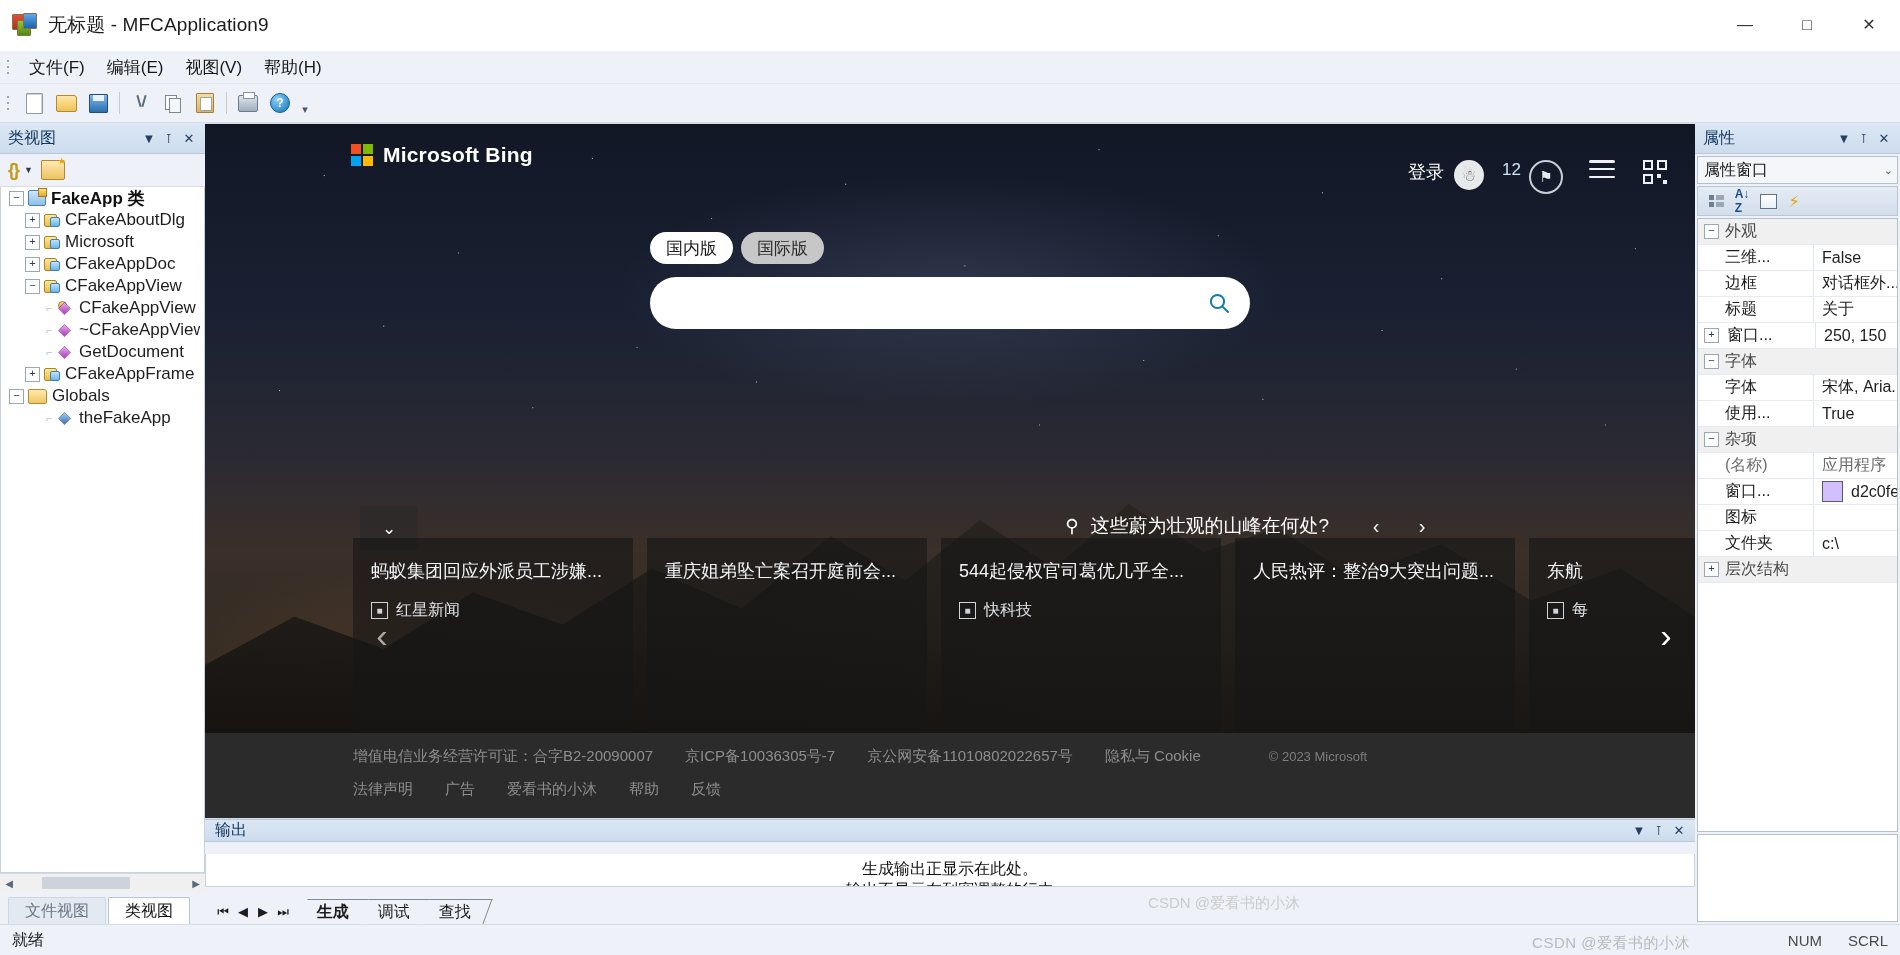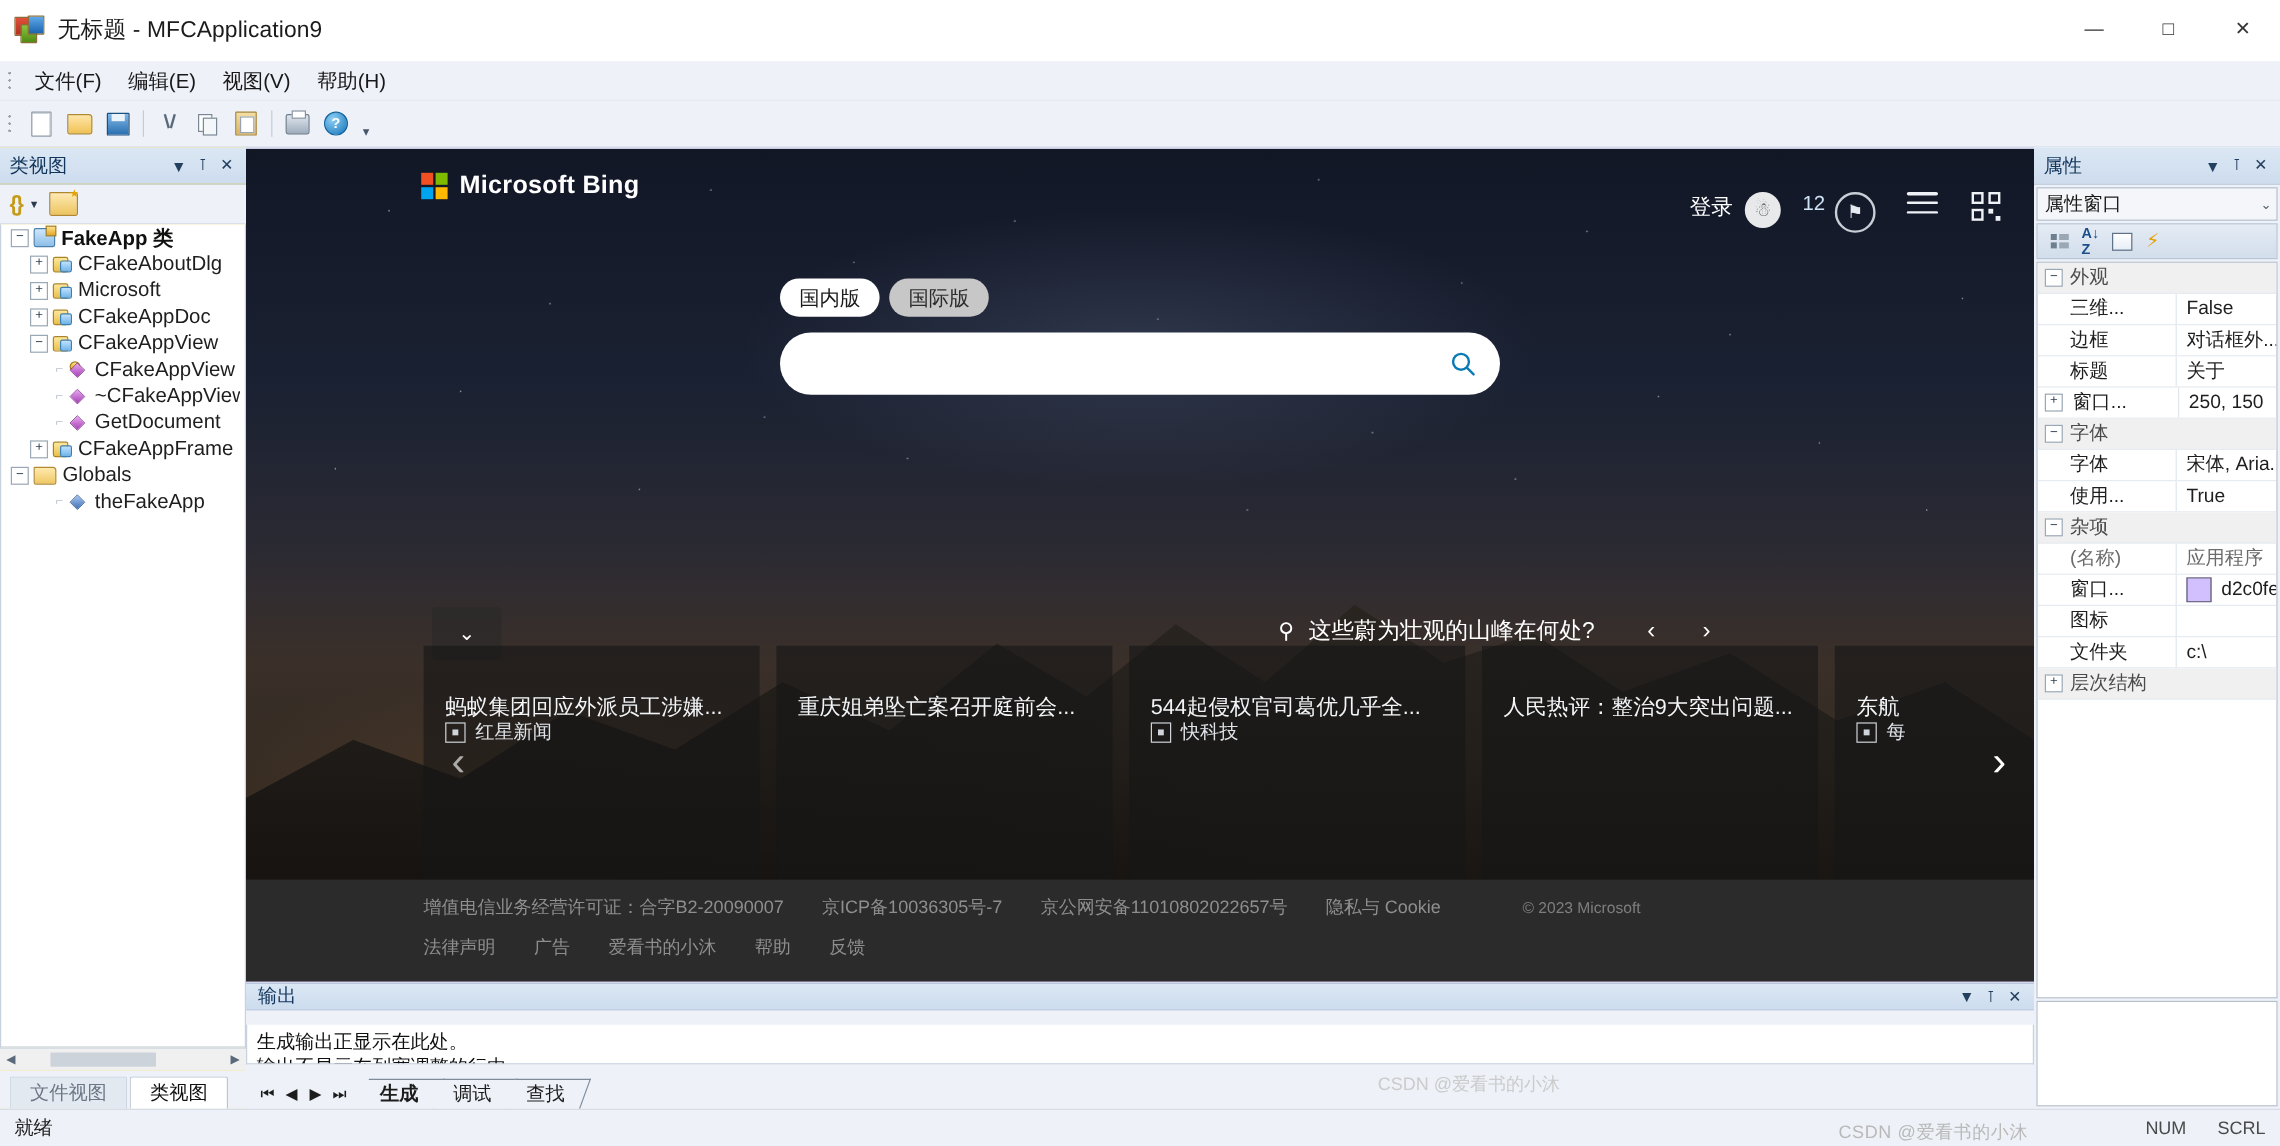--- a/index.html
+++ b/index.html
@@ -86,21 +86,21 @@
   .tlabel.root{font-weight:bold;color:#101010;}
   .hscroll{height:18px;background:#f0f0f0;border-top:1px solid #d3dae2;display:flex;align-items:center;}
   .hs-arrow{width:18px;height:18px;color:#5a6a7a;font-size:10px;display:flex;align-items:center;justify-content:center;}
   .hs-track{flex:1 1 auto;height:14px;background:#f0f0f0;position:relative;}
   .hs-thumb{position:absolute;left:24px;top:1px;width:88px;height:12px;background:#cdd3da;border-radius:1px;}
   .dock-tabs{height:32px;display:flex;align-items:flex-end;background:#eef2f8;padding-left:8px;}
   .dock-tab{height:26px;padding:0 16px;display:flex;align-items:center;font-size:16px;color:#6c7785;background:#e3e9f1;border:1px solid #cdd6e1;border-bottom:none;margin-right:2px;border-radius:2px 2px 0 0;}
   .dock-tab.active{background:#fff;color:#101010;border-color:#b9c5d3;}
 
   
-  .docarea{flex:1 1 auto;display:flex;flex-direction:column;min-width:0;background:#c4b5fd;padding:0;}
+  .docarea{flex:1 1 auto;display:flex;flex-direction:column;min-width:0;background:#7f1d1d;padding:0;}
   .bingwrap{flex:1 1 auto;margin:0;position:relative;overflow:hidden;min-height:0;border:1px solid #d6dde6;border-left:none;border-right:none;}
   .bing{position:absolute;inset:0;overflow:hidden;
     background:
       radial-gradient(ellipse 58% 42% at 72% 90%, rgba(225,150,70,.40), transparent 62%),
       radial-gradient(ellipse 46% 36% at 18% 86%, rgba(180,110,60,.34), transparent 64%),
       radial-gradient(ellipse 32% 24% at 50% 24%, rgba(150,160,200,.18), transparent 70%),
       linear-gradient(#121726 0%,#1a2132 28%,#2b2a33 48%,#3b3029 62%,#2b2620 78%,#1d1a17 100%);
   }
   .stars{position:absolute;left:0;top:0;right:0;height:62%;opacity:.75;
     background-image:
@@ -158,37 +158,37 @@
   .search-btn{width:42px;height:42px;border-radius:50%;display:flex;align-items:center;justify-content:center;}
 
   .chevdown{position:absolute;left:155px;bottom:268px;width:58px;height:44px;background:rgba(40,40,40,.55);border-radius:4px;display:flex;align-items:center;justify-content:center;color:#fff;font-size:17px;}
   .caption{position:absolute;right:250px;bottom:272px;display:flex;align-items:center;color:#fff;font-size:19px;}
   .caption .pin{margin-right:12px;font-size:18px;}
   .cap-nav{display:flex;margin-left:24px;}
   .cap-nav span{width:46px;height:40px;display:flex;align-items:center;justify-content:center;font-size:20px;color:#fff;}
 
   .cards{position:absolute;left:0;right:0;bottom:85px;height:195px;display:flex;overflow:hidden;padding-left:148px;}
   .card{width:280px;height:195px;margin-right:14px;background:rgba(22,22,22,.62);flex:0 0 auto;position:relative;}
-  .card .ct{position:absolute;left:18px;top:40px;right:16px;color:#f3f5f8;font-size:18px;line-height:1.3;white-space:nowrap;overflow:hidden;text-overflow:ellipsis;}
+  .card .ct{position:absolute;left:18px;top:22px;right:16px;color:#f3f5f8;font-size:18px;line-height:1.3;white-space:nowrap;overflow:hidden;text-overflow:ellipsis;}
   .card .cs{position:absolute;left:18px;top:62px;display:flex;align-items:center;color:#dfe3e8;font-size:16px;}
   .srcbox{width:15px;height:15px;border:1px solid #cfd4da;margin-right:8px;display:flex;align-items:center;justify-content:center;font-size:10px;color:#cfd4da;}
   .cards-prev,.cards-next{position:absolute;bottom:85px;height:195px;width:58px;display:flex;align-items:center;justify-content:center;color:#fff;font-size:34px;}
   .cards-prev{left:148px;color:#d8d8d8;opacity:.75;}
   .cards-next{right:0;}
 
   .bfooter{position:absolute;left:0;right:0;bottom:0;height:85px;background:#2b2b2b;color:#8e8e8e;font-size:15px;padding:14px 0 0 148px;box-sizing:border-box;}
   .bfr1,.bfr2{display:flex;align-items:center;}
   .bfr1 span,.bfr2 span{margin-right:32px;white-space:nowrap;}
   .bfr2{margin-top:14px;}
   .copyr{color:#7e7e7e;font-size:13px;margin-left:36px;}
 
   
   .outpane{height:105px;flex:0 0 auto;display:flex;flex-direction:column;background:#eef2f8;gap:12px;}
   .out-head{height:28px;display:flex;align-items:center;padding:0 6px 0 10px;background:linear-gradient(#dbe7f4,#cddcee);border-top:1px solid #b8c8dc;border-bottom:1px solid #b8c8dc;font-size:16px;color:#12355b;}
-  .out-body{flex:1 1 auto;background:#fff;border:1px solid #c8d2de;border-top:none;position:relative;overflow:hidden;font-size:16px;color:#111;padding:4px 8px;}
+  .out-body{flex:1 1 auto;background:#fff;border:1px solid #c8d2de;border-top:none;position:relative;overflow:hidden;font-size:16px;color:#111;padding:4px 8px;text-align:center;}
   .out-line{line-height:21px;white-space:nowrap;}
   .out-tabs{height:34px;display:flex;align-items:center;background:#eef2f8;padding-left:8px;}
   .nav-arrows{display:flex;align-items:center;margin-right:10px;color:#1c1c1c;}
   .nav-arrows span{width:20px;text-align:center;font-size:13px;}
   .otab{height:24px;padding:0 16px 0 14px;display:flex;align-items:center;font-size:16px;color:#1c1c1c;
     background:#eef2f8;border-top:1px solid #7d8a99;border-right:1px solid #7d8a99;
     transform:skewX(-20deg);margin-right:-2px;}
   .otab span{transform:skewX(20deg);}
   .otab.active{font-weight:bold;}
 

